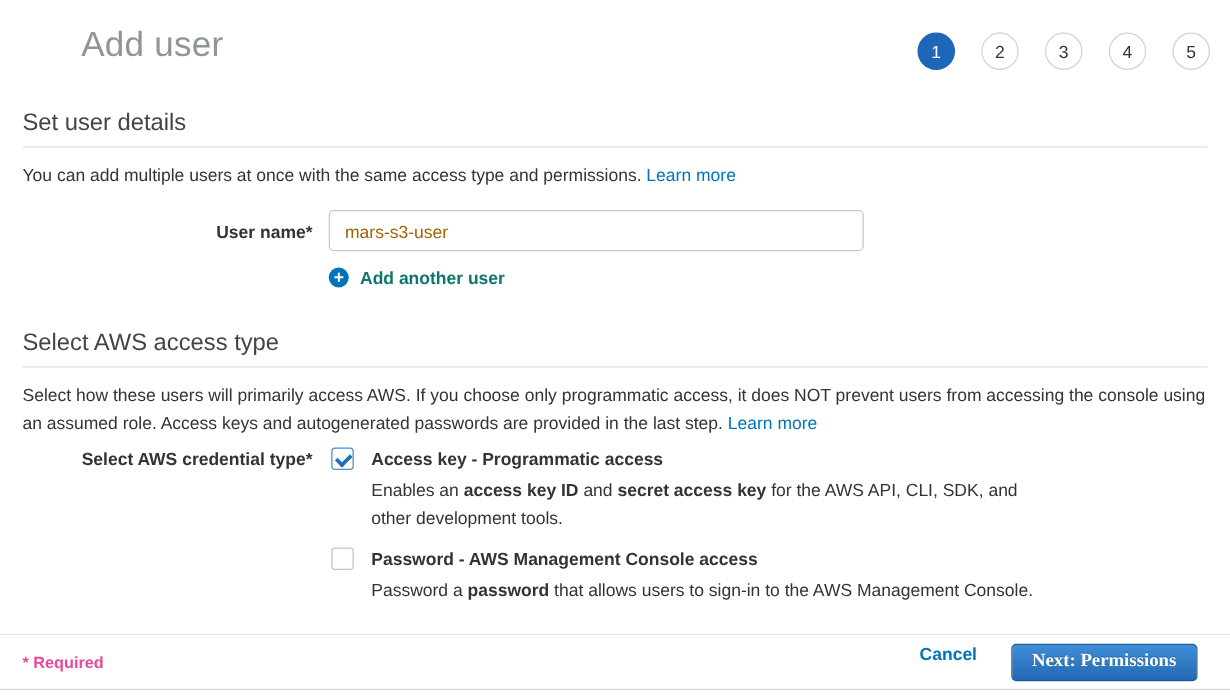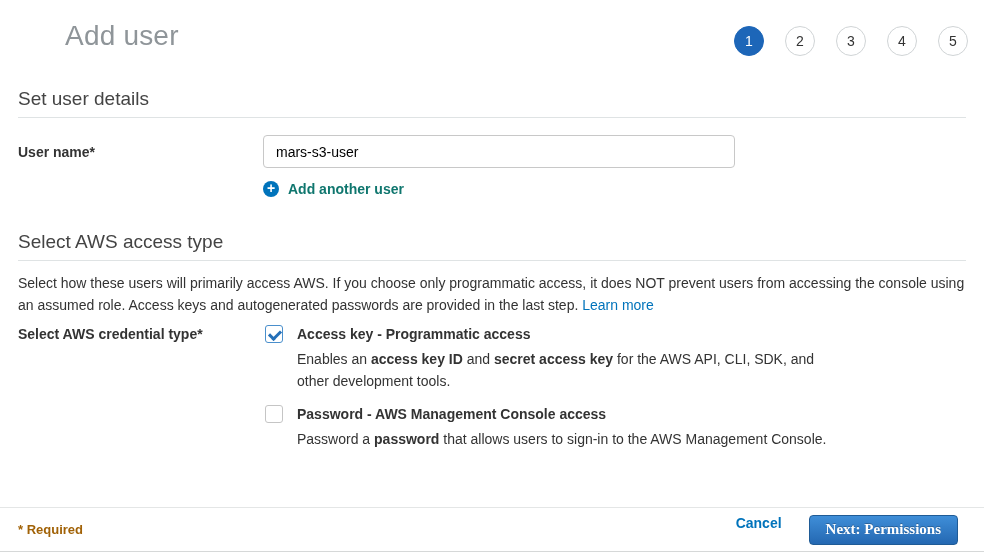--- a/index.html
+++ b/index.html
@@ -18,26 +18,26 @@
   
   .content { padding:0 18px; }
   .section-heading { font-size:19px; font-weight:400; color:#444; padding-bottom:7px; border-bottom:1px solid #dfe3e4; }
   .sec1 { margin-top:36px; }
   .sec2 { margin-top:34px; }
   .intro { margin-top:11px; font-size:14px; line-height:22px; color:#333; }
   a.link { color:#0073bb; text-decoration:none; cursor:pointer; }
 
   
   .form-row { display:flex; margin-top:17px; }
-  .label-col { width:232px; flex:0 0 232px; font-size:14px; font-weight:700; color:#333; }
+  .label-col { width:232px; flex:0 0 232px; text-align:right; font-size:14px; font-weight:700; color:#333; }
   .field-col { margin-left:13px; }
   .row-username { align-items:center; }
   .row-username .label-col { padding-top:1px; }
-  .text-input { width:472px; height:33px; border:1px solid #c8c8c8; border-radius:4px; padding:0 12px;
-                font-size:14px; color:#000000; font-family:"Liberation Sans","DejaVu Sans",sans-serif; outline:none; }
+  .text-input { width:428px; height:33px; border:1px solid #c8c8c8; border-radius:4px; padding:0 12px;
+                font-size:14px; color:#a16207; font-family:"Liberation Sans","DejaVu Sans",sans-serif; outline:none; }
   .add-another { display:flex; align-items:center; margin-top:13px; margin-left:245px; cursor:pointer; }
   .plus-icon { width:16px; height:16px; border-radius:50%; background:#0073bb; color:#fff; font-size:14px;
                font-weight:700; line-height:15px; text-align:center; display:inline-block; }
   .add-another-label { margin-left:9px; font-size:14px; font-weight:700; color:#0f766e; }
 
   
   .row-cred { margin-top:9px; align-items:flex-start; }
   .row-cred .label-col { padding-top:1px; }
   .options { margin-left:15px; }
   .option { display:flex; align-items:flex-start; }
@@ -49,21 +49,21 @@
               border-left:3px solid #2470b8; border-bottom:3px solid #2470b8; transform:rotate(-45deg); }
   .option-body { margin-left:14px; }
   .option-title { font-size:14px; font-weight:700; color:#333; line-height:18px; }
   .option-desc { margin-top:5px; font-size:14px; line-height:22px; color:#333; max-width:532px; }
   .option-desc b { font-weight:700; }
 
   
   .footer { position:absolute; left:0; right:0; top:507px; height:45px; border-top:1px solid #e4e6e6;
             border-bottom:1px solid #d6d8d8; display:flex; align-items:center; justify-content:space-between;
             padding:0 26px 0 18px; background:#fff; }
-  .required-note { font-size:13px; font-weight:700; color:#a16207; }
+  .required-note { font-size:13px; font-weight:700; color:#ec4899; }
   .footer-actions { display:flex; align-items:flex-start; gap:27px; }
   .cancel-link { font-size:14px; font-weight:700; color:#0073bb; cursor:pointer; }
   .next-button { height:30px; padding:0 16px; border:1px solid #1f5b96; border-radius:4px;
                  background:linear-gradient(#3f8ed8,#2468b2); color:#fff; font-size:15px; font-weight:700;
                  font-family:Liberation Serif, serif; cursor:pointer;
                  text-shadow:0 -1px 0 rgba(0,0,0,0.25); }
 </style>
 </head>
 <body>
 
@@ -77,20 +77,21 @@
       <div class="step">3</div>
       <div class="step">4</div>
       <div class="step">5</div>
     </div>
   </div>
 
   <div class="content">
 
     <div class="sec1">
       <div class="section-heading">Set user details</div>
+      <div class="intro"><span>You can add multiple users at once with the same access type and permissions.</span> <a class="link">Learn more</a></div>
 
       <div class="form-row row-username">
         <div class="label-col">User name*</div>
         <div class="field-col">
           <input class="text-input" type="text" value="mars-s3-user" style="">
         </div>
       </div>
 
       <div class="add-another">
         <span class="plus-icon">+</span>

